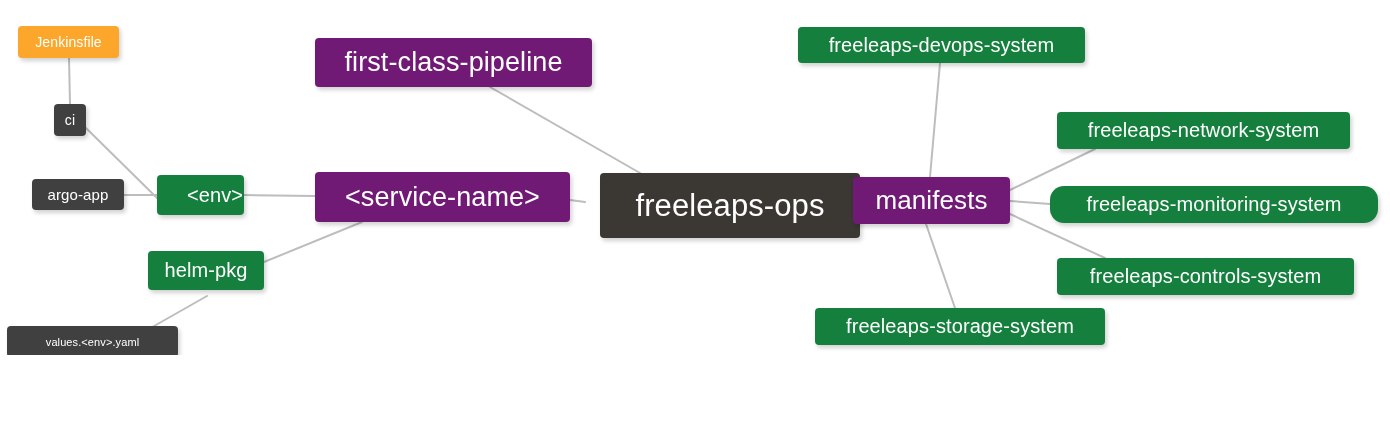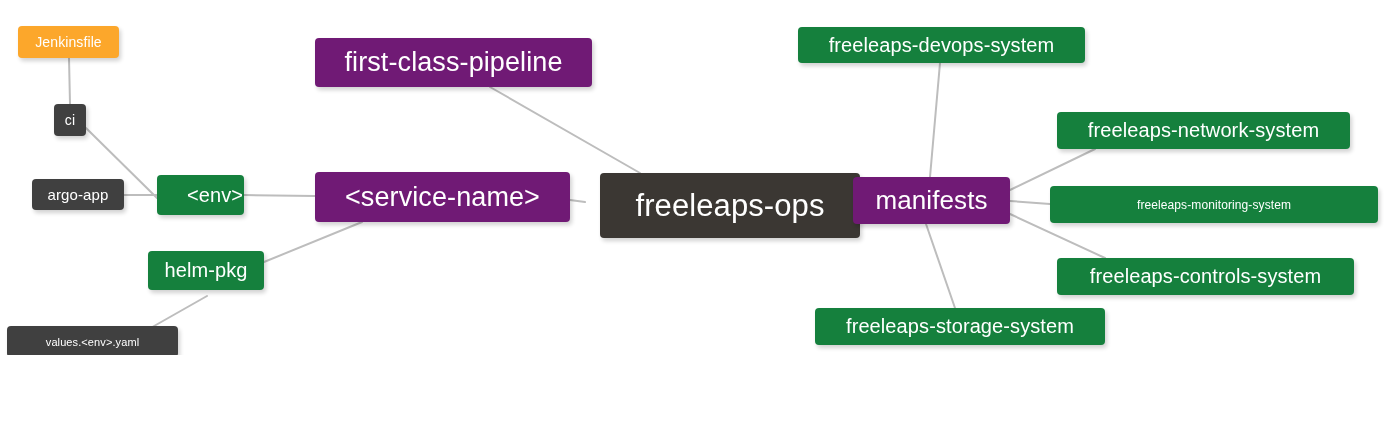--- a/index.html
+++ b/index.html
@@ -68,17 +68,17 @@
       <div class="node n-red" style="left: 32px; top: 179px; width: 92px; height: 31px; font-size: 15px;">argo-app</div>
       <div class="node n-green" style="left: 157px; top: 175px; width: 87px; height: 40px; font-size: 20px; padding-left: 29px;">&lt;env&gt;</div>
       <div class="node n-green" style="left: 148px; top: 251px; width: 116px; height: 39px; font-size: 20px;">helm-pkg</div>
       <div class="node n-red" style="left: 7px; top: 326px; width: 171px; height: 31px; font-size: 11px;">values.&lt;env&gt;.yaml</div>
       <div class="node n-blue" style="left: 315px; top: 38px; width: 277px; height: 49px; font-size: 27px;">first-class-pipeline</div>
       <div class="node n-blue" style="left: 315px; top: 172px; width: 255px; height: 50px; font-size: 27px;">&lt;service-name&gt;</div>
       <div class="node n-root" style="left: 585px; top: 173px; width: 260px; height: 65px; font-size: 31px; margin-left: 15px;">freeleaps-ops</div>
       <div class="node n-blue" style="left: 853px; top: 177px; width: 157px; height: 47px; font-size: 26px;">manifests</div>
       <div class="node n-green" style="left: 798px; top: 27px; width: 287px; height: 36px; font-size: 20px;">freeleaps-devops-system</div>
       <div class="node n-green" style="left: 1057px; top: 112px; width: 293px; height: 37px; font-size: 20px;">freeleaps-network-system</div>
-      <div class="node n-green" style="left: 1050px; top: 186px; width: 328px; height: 37px; font-size: 12px;">freeleaps-monitoring-system</div>
+      <div class="node n-green" style="left: 1050px; top: 186px; width: 328px; height: 37px; font-size: 20px; border-radius: 14px;">freeleaps-monitoring-system</div>
       <div class="node n-green" style="left: 1057px; top: 258px; width: 297px; height: 37px; font-size: 20px;">freeleaps-controls-system</div>
       <div class="node n-green" style="left: 815px; top: 308px; width: 290px; height: 37px; font-size: 20px;">freeleaps-storage-system</div>
     </div>
 </div>
 
 </body></html>

